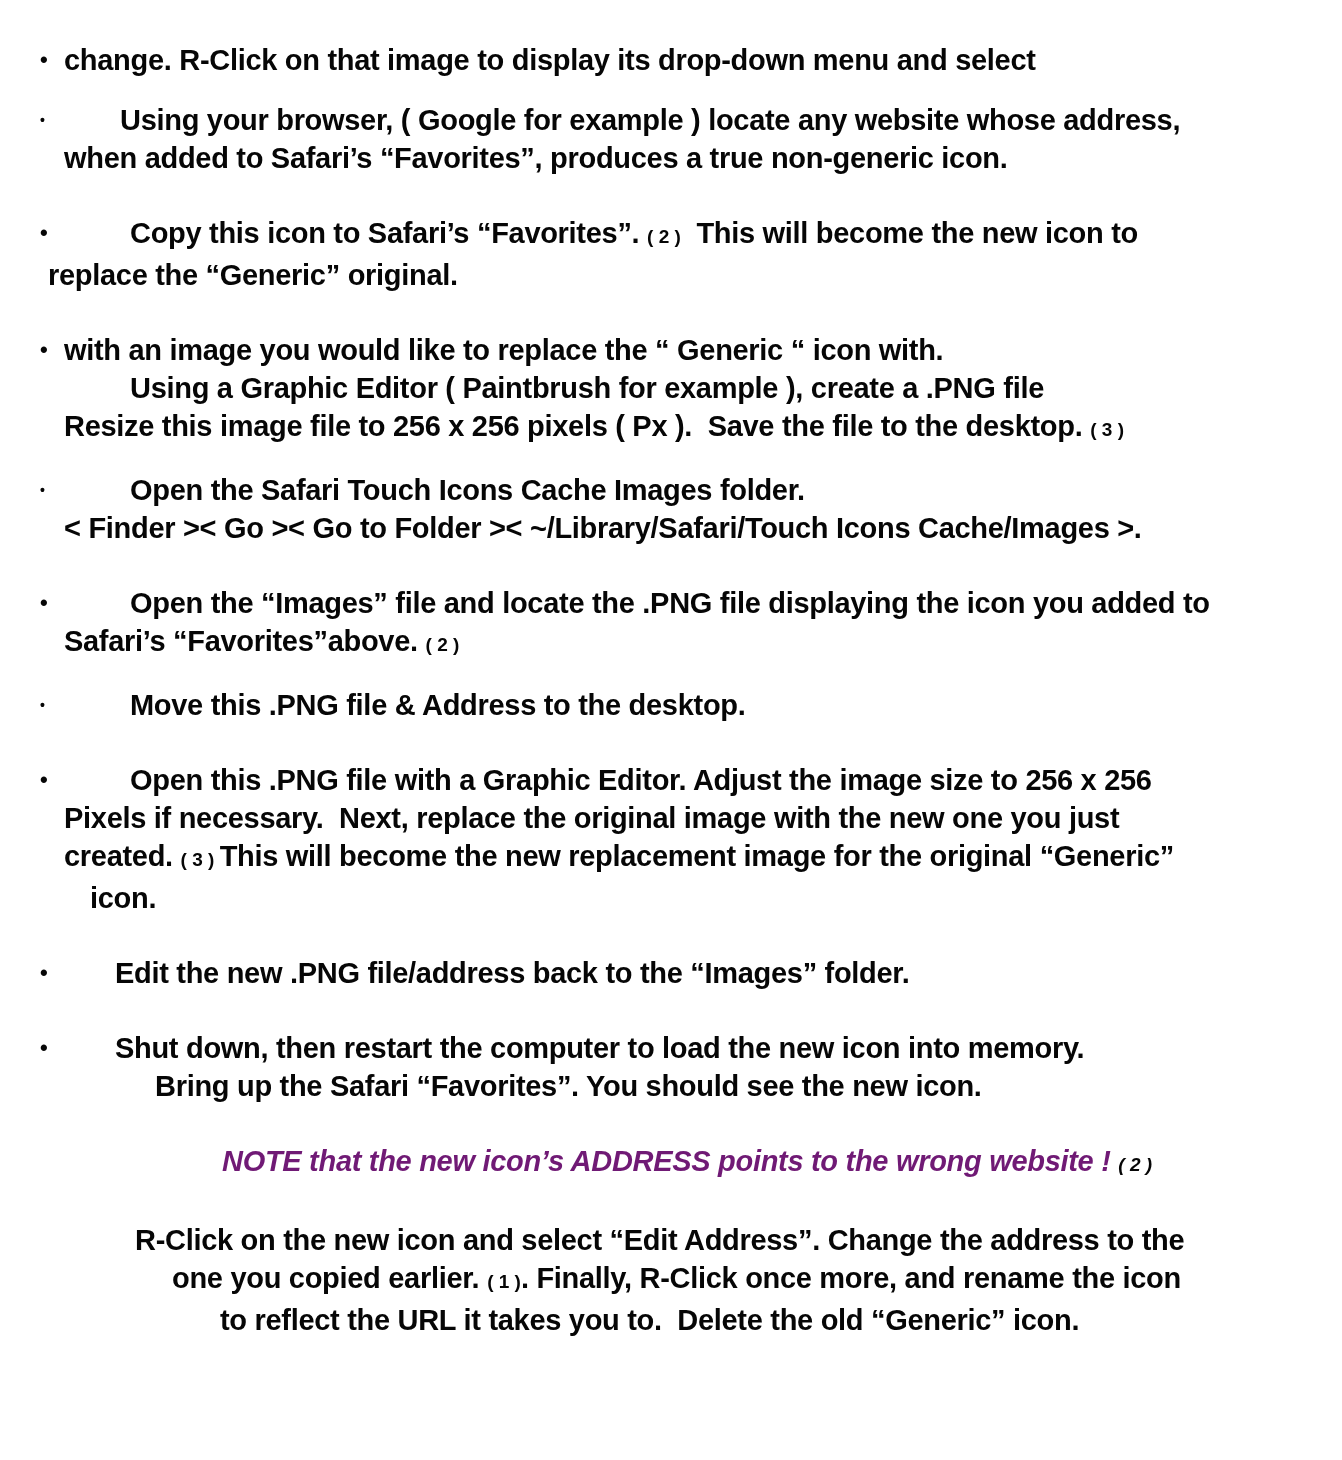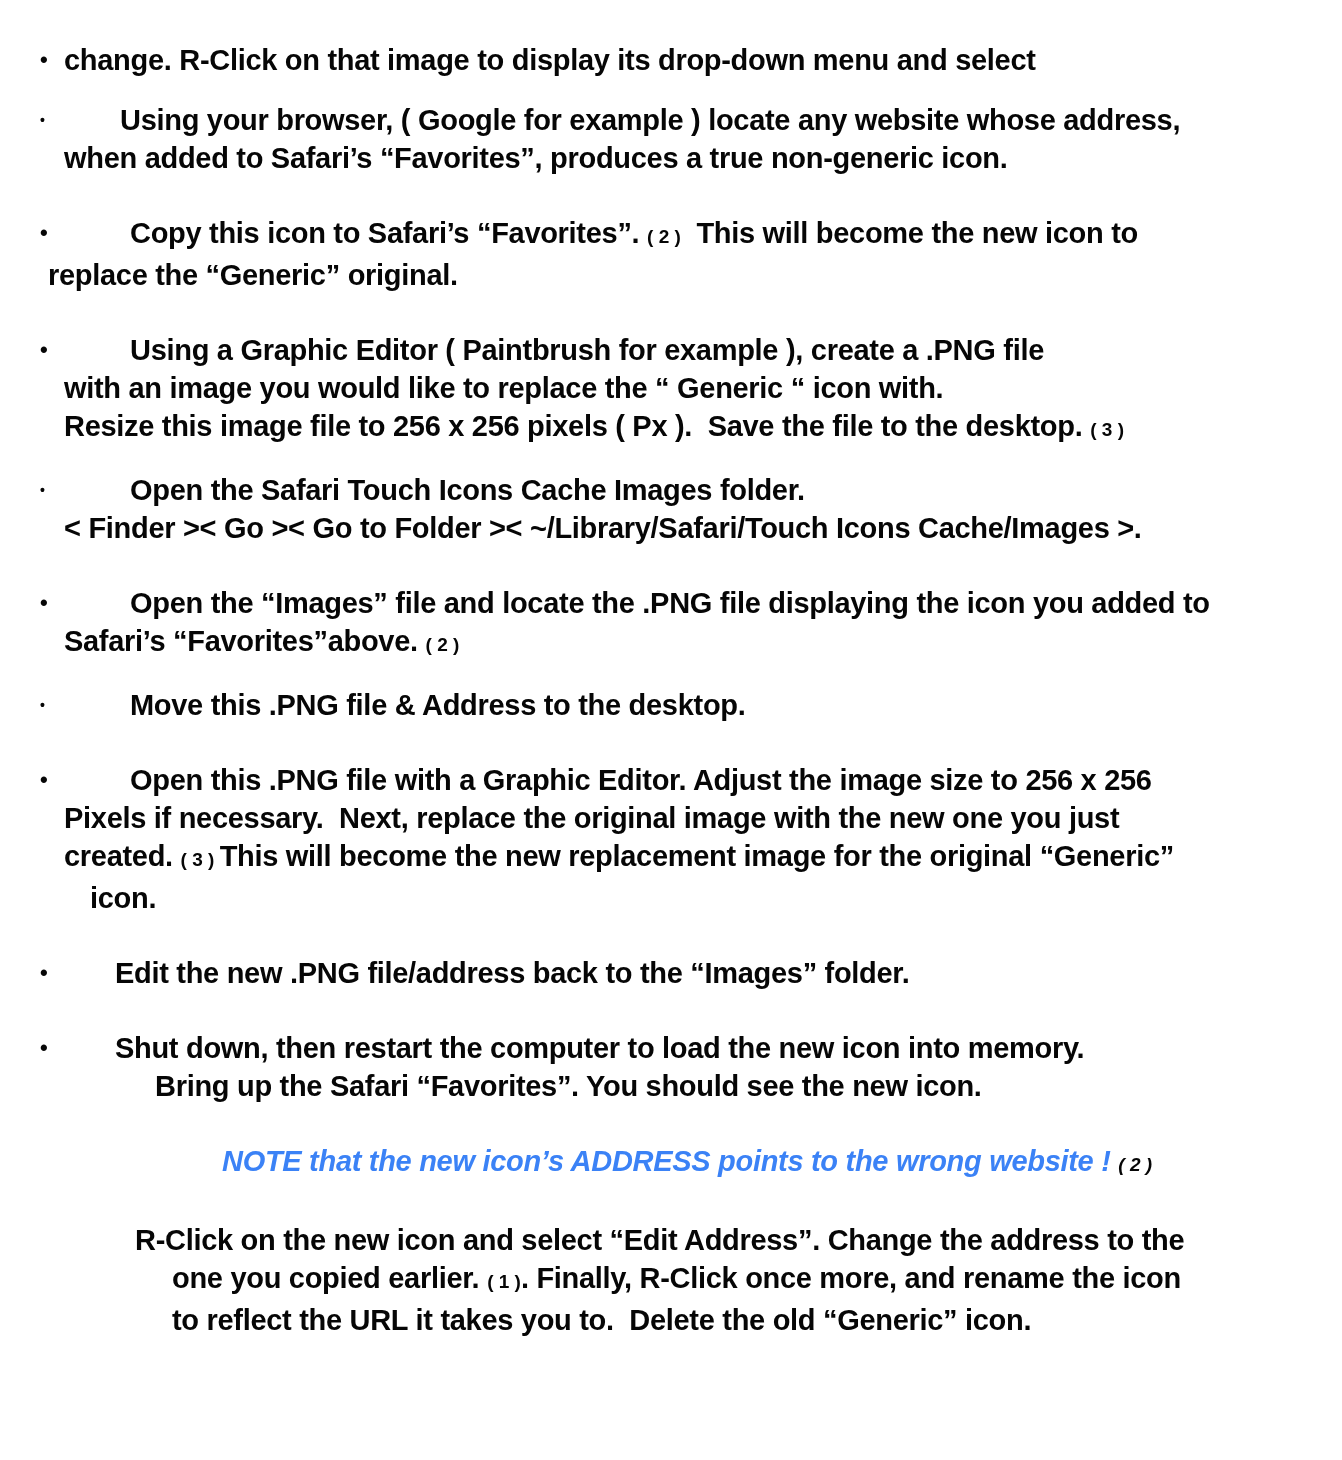--- a/index.html
+++ b/index.html
@@ -40,21 +40,21 @@
   }
   .bullet-large { font-size: 22px; }
   .bullet-small { font-size: 14px; }
   .seg-body { }
   .seg-ref {
     font-size: 19px;
     letter-spacing: 0;
   }
   .seg-note {
     font-style: italic;
-    color: #3b82f6;
+    color: #701a75;
     text-align: center;
   }
   .seg-note-ref {
     font-size: 19px;
     font-style: italic;
     color: #060606;
     letter-spacing: 0;
   }
 </style>
 </head>
@@ -70,22 +70,22 @@
       <div class="line" style="padding-left: 120px;"><span class="seg-body">Using your browser, ( Google for example ) locate any website whose address,</span></div>
       <div class="line" style="padding-left: 64px;"><span class="seg-body">when added to Safari’s “Favorites”, produces a true non-generic icon.</span></div>
     </div>
     <div class="para">
       <span class="bullet bullet-large">•</span>
       <div class="line" style="padding-left: 130px;"><span class="seg-body">Copy this icon to Safari’s “Favorites”. </span><span class="seg-ref">( 2 )</span><span class="seg-body">  This will become the new icon to</span></div>
       <div class="line" style="padding-left: 48px;"><span class="seg-body">replace the “Generic” original.</span></div>
     </div>
     <div class="para">
       <span class="bullet bullet-large">•</span>
+      <div class="line" style="padding-left: 64px;"><span class="seg-body">with an image you would like to replace the “ Generic “ icon with.</span></div>
       <div class="line" style="padding-left: 130px;"><span class="seg-body">Using a Graphic Editor ( Paintbrush for example ), create a .PNG file</span></div>
-      <div class="line" style="padding-left: 64px;"><span class="seg-body">with an image you would like to replace the “ Generic “ icon with.</span></div>
       <div class="line" style="padding-left: 64px;"><span class="seg-body">Resize this image file to 256 x 256 pixels ( Px ).  Save the file to the desktop. </span><span class="seg-ref">( 3 )</span></div>
     </div>
     <div class="para small">
       <span class="bullet bullet-small">•</span>
       <div class="line" style="padding-left: 130px;"><span class="seg-body">Open the Safari Touch Icons Cache Images folder.</span></div>
       <div class="line" style="padding-left: 64px;"><span class="seg-body">&lt; Finder &gt;&lt; Go &gt;&lt; Go to Folder &gt;&lt; ~/Library/Safari/Touch Icons Cache/Images &gt;.</span></div>
     </div>
     <div class="para">
       <span class="bullet bullet-large">•</span>
       <div class="line" style="padding-left: 130px;"><span class="seg-body">Open the “Images” file and locate the .PNG file displaying the icon you added to</span></div>
@@ -110,15 +110,15 @@
       <span class="bullet bullet-large">•</span>
       <div class="line" style="padding-left: 115px;"><span class="seg-body">Shut down, then restart the computer to load the new icon into memory.</span></div>
       <div class="line" style="padding-left: 155px;"><span class="seg-body">Bring up the Safari “Favorites”. You should see the new icon.</span></div>
     </div>
     <div class="para">
       <div class="line" style="padding-left: 222px;"><span class="seg-note">NOTE that the new icon’s ADDRESS points to the wrong website ! </span><span class="seg-note-ref">( 2 )</span></div>
     </div>
     <div class="para">
       <div class="line" style="padding-left: 135px;"><span class="seg-body">R-Click on the new icon and select “Edit Address”. Change the address to the</span></div>
       <div class="line" style="padding-left: 172px;"><span class="seg-body">one you copied earlier. </span><span class="seg-ref">( 1 )</span><span class="seg-body">. Finally, R-Click once more, and rename the icon</span></div>
-      <div class="line" style="padding-left: 172px;"><span class="seg-body">to reflect the URL it takes you to.  Delete the old “Generic” icon.</span></div>
+      <div class="line" style="padding-left: 172px; margin-left: 48px;"><span class="seg-body">to reflect the URL it takes you to.  Delete the old “Generic” icon.</span></div>
     </div>
   </div>
 
 </body></html>

